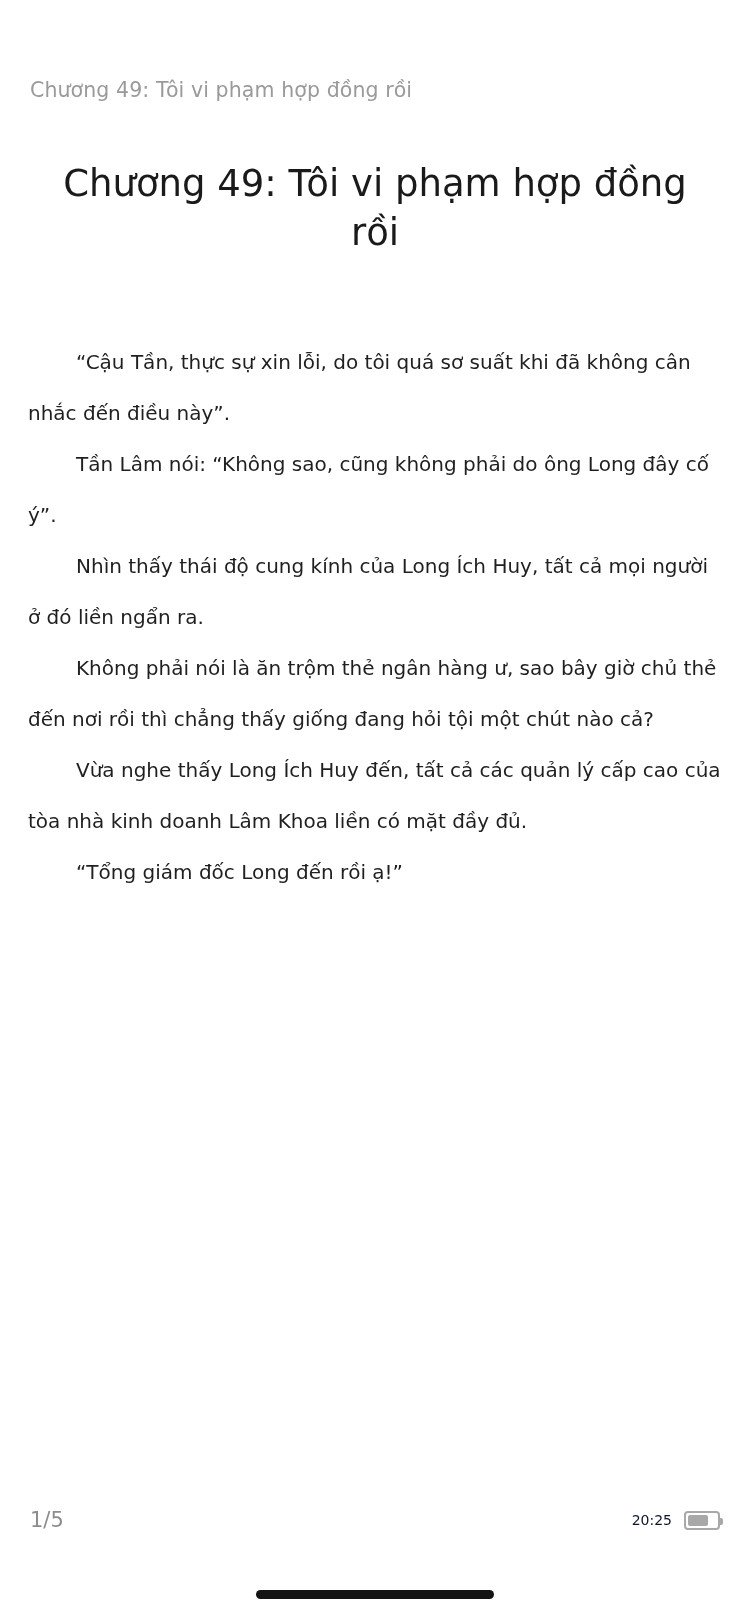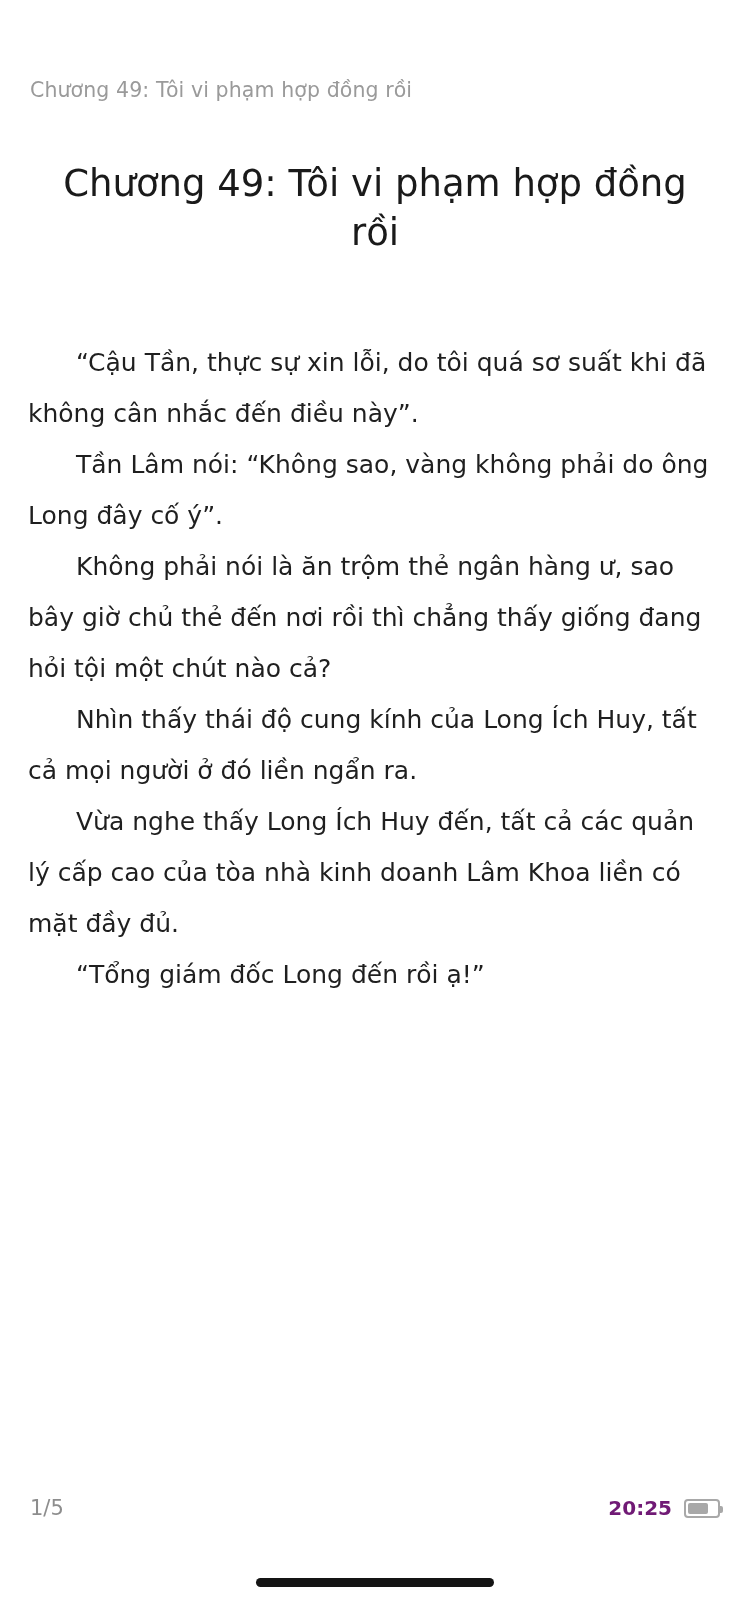--- a/index.html
+++ b/index.html
@@ -37,56 +37,55 @@
   .chapter-title {
     margin: 56px 38px 0 38px;
     font-size: 37px;
     line-height: 1.33;
     text-align: center;
     color: #1a1a1a;
     font-weight: normal;
   }
   .body-text {
     margin: 80px 28px 0 28px;
-    font-size: 25px;
+    font-size: 20px;
     line-height: 51px;
     color: #1f1f1f;
   }
   .body-text p {
     margin: 0;
     text-indent: 48px;
   }
   .footer {
     position: absolute;
     left: 0;
     right: 0;
-    bottom: 16px;
+    bottom: 4px;
     height: 130px;
     text-align: center;
   }
   .footer-row {
     position: absolute;
     left: 30px;
     right: 30px;
     top: 18px;
     display: flex;
     align-items: center;
     justify-content: space-between;
     color: #8d8d8d;
     font-size: 21px;
   }
   .footer-right {
     display: flex;
     align-items: center;
     gap: 12px;
   }
   .clock {
-    font-size: 20px;
-    color: #701a75;
-    font-weight: bold;
+    font-size: 14px;
+    color: #0f172a;
   }
   .battery {
     position: relative;
     width: 36px;
     height: 19px;
     border: 2px solid #a8a8a8;
     border-radius: 4px;
     box-sizing: border-box;
   }
   .battery::after {
@@ -123,23 +122,23 @@
 <body>
 
 <div class="reader">
 
   <div class="running-head">Chương 49: Tôi vi phạm hợp đồng rồi</div>
 
   <h1 class="chapter-title">Chương 49: Tôi vi phạm hợp đồng rồi</h1>
 
   <div class="body-text">
     <p>“Cậu Tần, thực sự xin lỗi, do tôi quá sơ suất khi đã không cân nhắc đến điều này”.</p>
-    <p>Tần Lâm nói: “Không sao, vàng không phải do ông Long đây cố ý”.</p>
+    <p>Tần Lâm nói: “Không sao, cũng không phải do ông Long đây cố ý”.</p>
+    <p>Nhìn thấy thái độ cung kính của Long Ích Huy, tất cả mọi người ở đó liền ngẩn ra.</p>
     <p>Không phải nói là ăn trộm thẻ ngân hàng ư, sao bây giờ chủ thẻ đến nơi rồi thì chẳng thấy giống đang hỏi tội một chút nào cả?</p>
-    <p>Nhìn thấy thái độ cung kính của Long Ích Huy, tất cả mọi người ở đó liền ngẩn ra.</p>
     <p>Vừa nghe thấy Long Ích Huy đến, tất cả các quản lý cấp cao của tòa nhà kinh doanh Lâm Khoa liền có mặt đầy đủ.</p>
     <p>“Tổng giám đốc Long đến rồi ạ!”</p>
   </div>
 
   <div class="footer">
     <div class="footer-row">
       <div class="page-indicator">1/5</div>
       <div class="footer-right">
         <div class="clock">20:25</div>
         <div class="battery">

